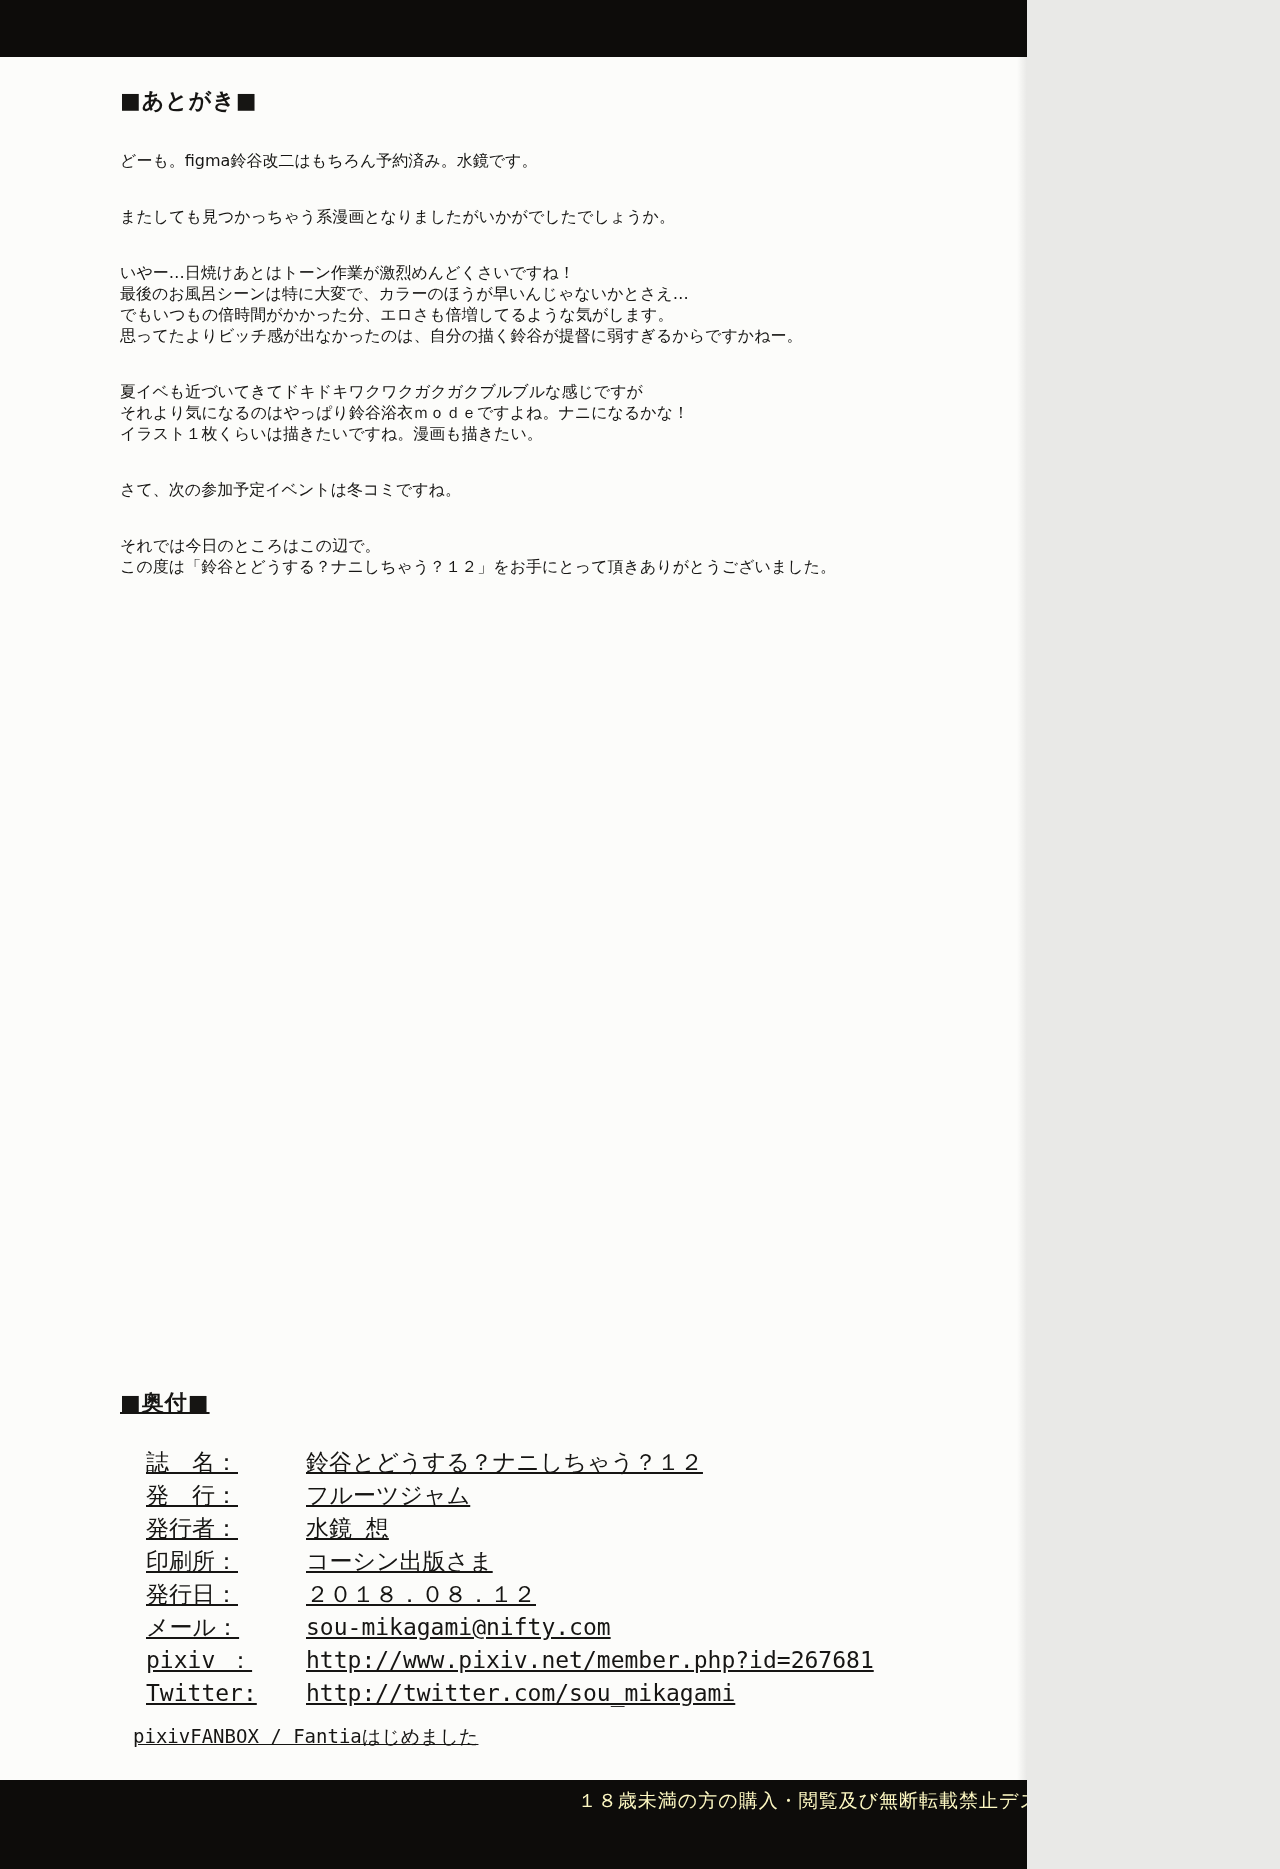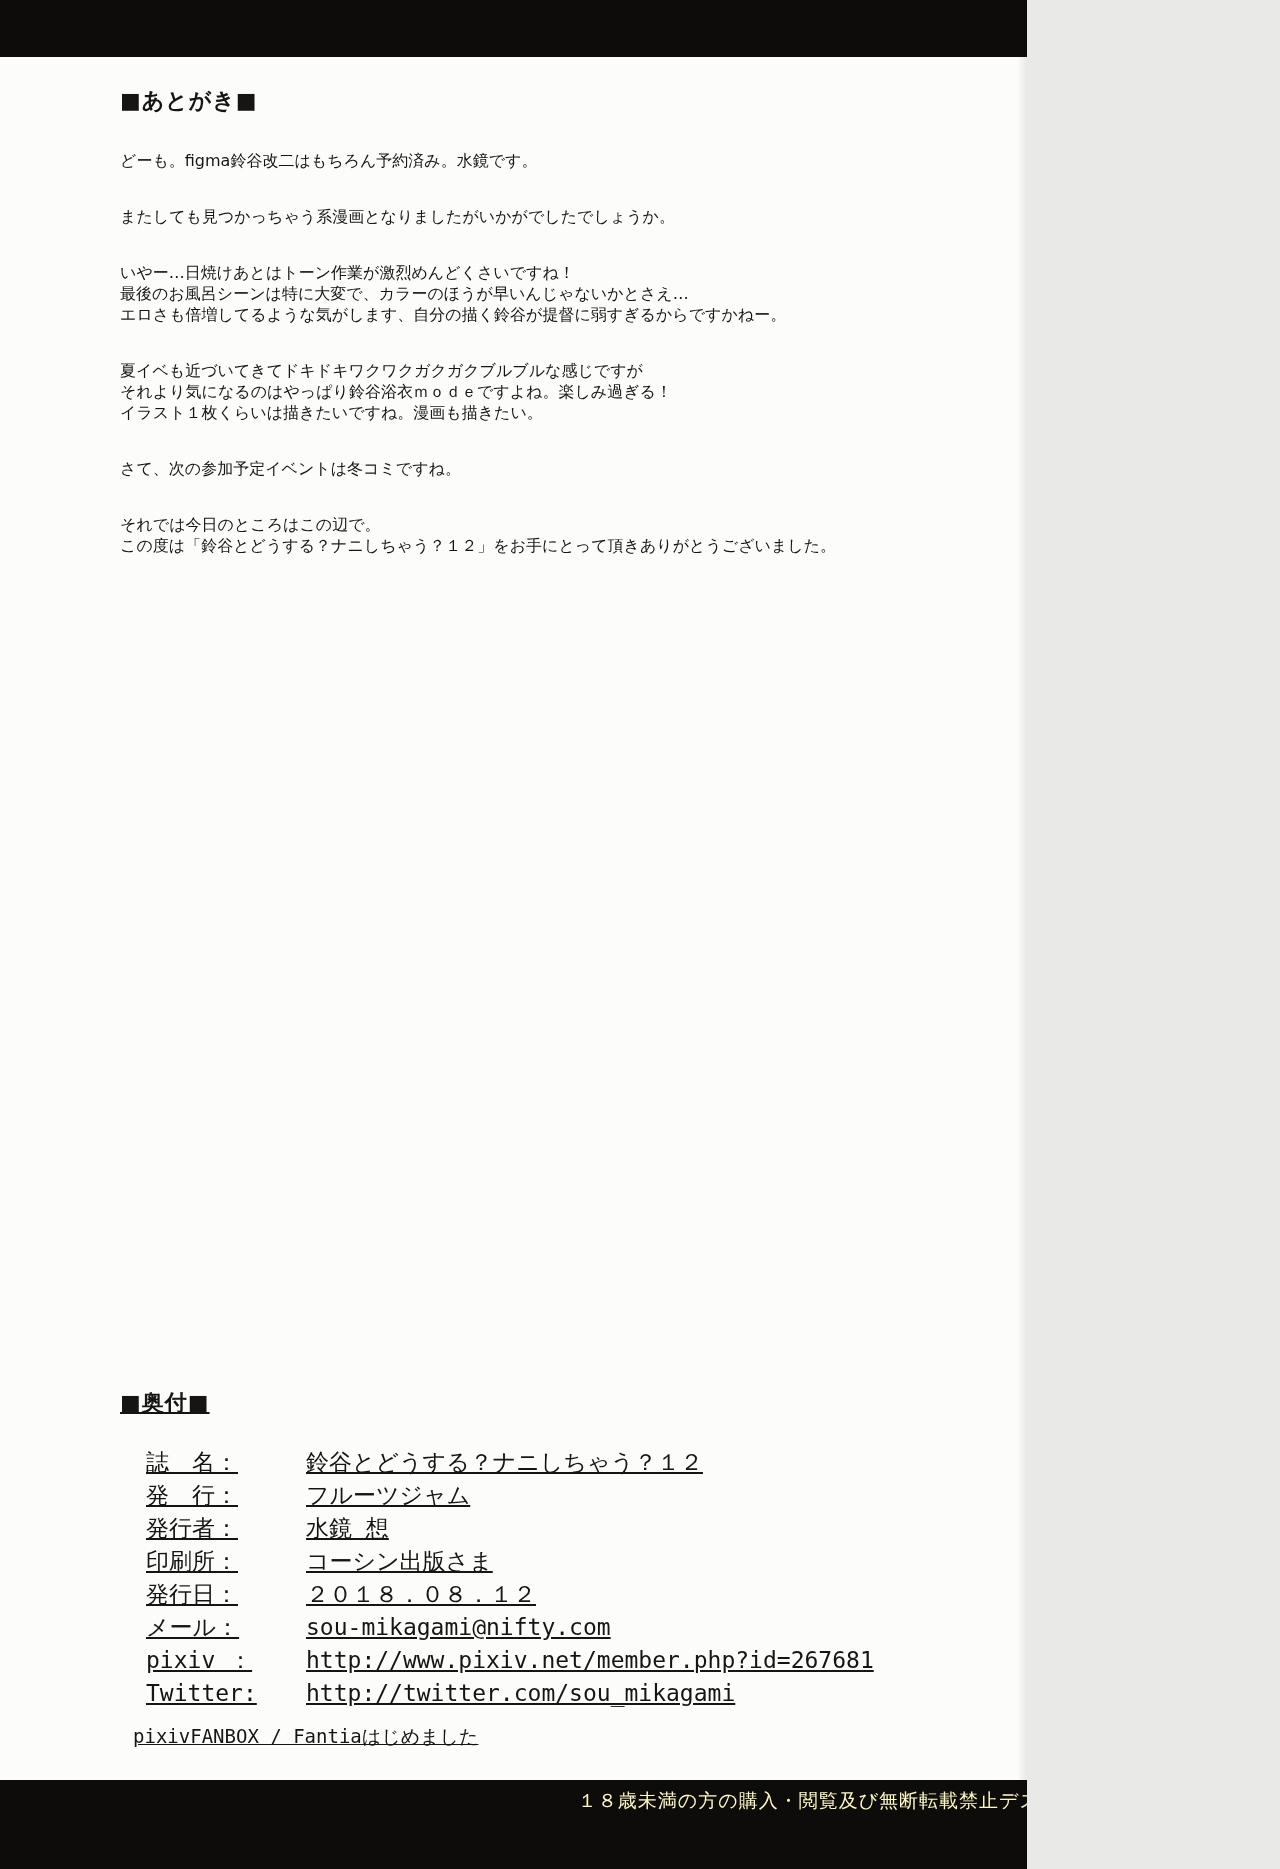--- a/index.html
+++ b/index.html
@@ -104,27 +104,28 @@
 
     <p>
       </p>
       <div>またしても見つかっちゃう系漫画となりましたがいかがでしたでしょうか。</div>
     <p></p>
 
     <p>
       </p>
       <div>いやー…日焼けあとはトーン作業が激烈めんどくさいですね！</div>
       <div>最後のお風呂シーンは特に大変で、カラーのほうが早いんじゃないかとさえ…</div>
-      <div>エロさも倍増してるような気がします、自分の描く鈴谷が提督に弱すぎるからですかねー。</div>
+      <div>でもいつもの倍時間がかかった分、エロさも倍増してるような気がします。</div>
+      <div>思ってたよりビッチ感が出なかったのは、自分の描く鈴谷が提督に弱すぎるからですかねー。</div>
     <p></p>
 
     <p>
       </p>
       <div>夏イベも近づいてきてドキドキワクワクガクガクブルブルな感じですが</div>
-      <div>それより気になるのはやっぱり鈴谷浴衣ｍｏｄｅですよね。楽しみ過ぎる！</div>
+      <div>それより気になるのはやっぱり鈴谷浴衣ｍｏｄｅですよね。ナニになるかな！</div>
       <div>イラスト１枚くらいは描きたいですね。漫画も描きたい。</div>
     <p></p>
 
     <p>
       </p>
       <div>さて、次の参加予定イベントは冬コミですね。</div>
     <p></p>
 
     <p>
       </p>

